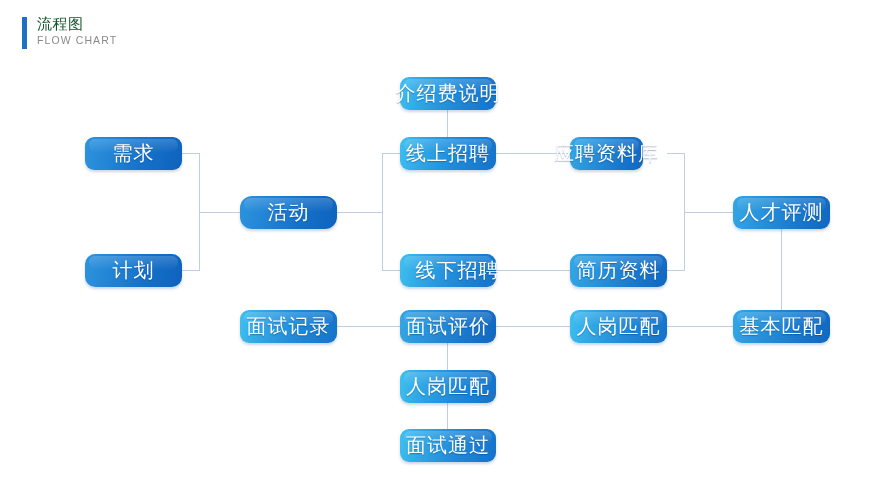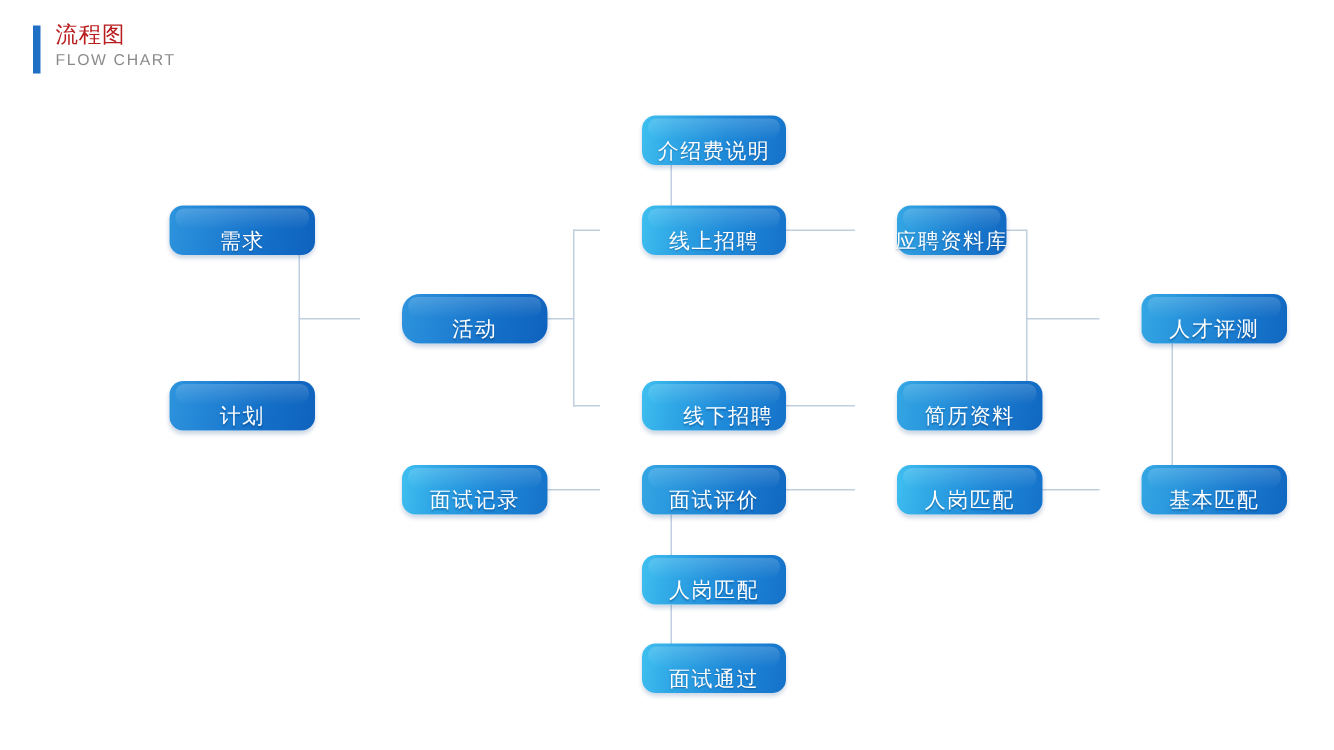--- a/index.html
+++ b/index.html
@@ -34,21 +34,21 @@
     margin-top: 1px;
     flex: none;
   }
   #title-text-wrap {
     display: flex;
     flex-direction: column;
     line-height: 1;
   }
   #title-cn {
     font-size: 15px;
-    color: #b91c1c;
+    color: #14532d;
     letter-spacing: 0.5px;
     margin-bottom: 4px;
   }
   #title-en {
     font-size: 10.5px;
     color: #8a8a8a;
     letter-spacing: 1.1px;
   }
 
   
@@ -57,30 +57,29 @@
     background: #bfcfe0;
   }
   .conn.h { height: 1px; }
   .conn.v { width: 1px; }
 
   
   .node {
     position: absolute;
     border-radius: 9px;
     display: flex;
-    align-items: flex-end;
+    align-items: center;
     justify-content: center;
     color: #ffffff;
-    font-size: 14px;
+    font-size: 20px;
     letter-spacing: 1px;
     white-space: nowrap;
     box-shadow: 0 2px 3px rgba(20,70,130,0.22);
     box-sizing: border-box;
     text-shadow: 0 1px 1px rgba(0,40,90,0.35);
-    margin-left: 28px;
   }
   
   .node.deep {
     background: linear-gradient(100deg, #2e94dd 0%, #2385d6 26%, #1470c8 64%, #0f62bd 100%);
   }
   
   .node.light {
     background: linear-gradient(100deg, #3fc0f0 0%, #30a8e6 22%, #1f8ad9 58%, #1572c9 100%);
   }
   
@@ -146,21 +145,21 @@
       </div>
       <div class="node mid" style="left: 570px; top: 137px; width: 73px; height: 33px;">
         <span>应聘资料库</span>
       </div>
       <div class="node deep" style="left: 240px; top: 196px; width: 97px; height: 33px; border-radius: 12px;">
         <span>活动</span>
       </div>
       <div class="node mid" style="left: 733px; top: 196px; width: 97px; height: 33px;">
         <span>人才评测</span>
       </div>
-      <div class="node deep" style="left: 85px; top: 254px; width: 97px; height: 33px;">
+      <div class="node deep" style="left: 85px; top: 254px; width: 97px; height: 33px; border-radius: 10px;">
         <span>计划</span>
       </div>
       <div class="node light" style="left: 400px; top: 254px; width: 96px; height: 33px; padding-left: 19px;">
         <span>线下招聘</span>
       </div>
       <div class="node mid" style="left: 570px; top: 254px; width: 97px; height: 33px;">
         <span>简历资料</span>
       </div>
       <div class="node light" style="left: 240px; top: 310px; width: 97px; height: 33px;">
         <span>面试记录</span>

